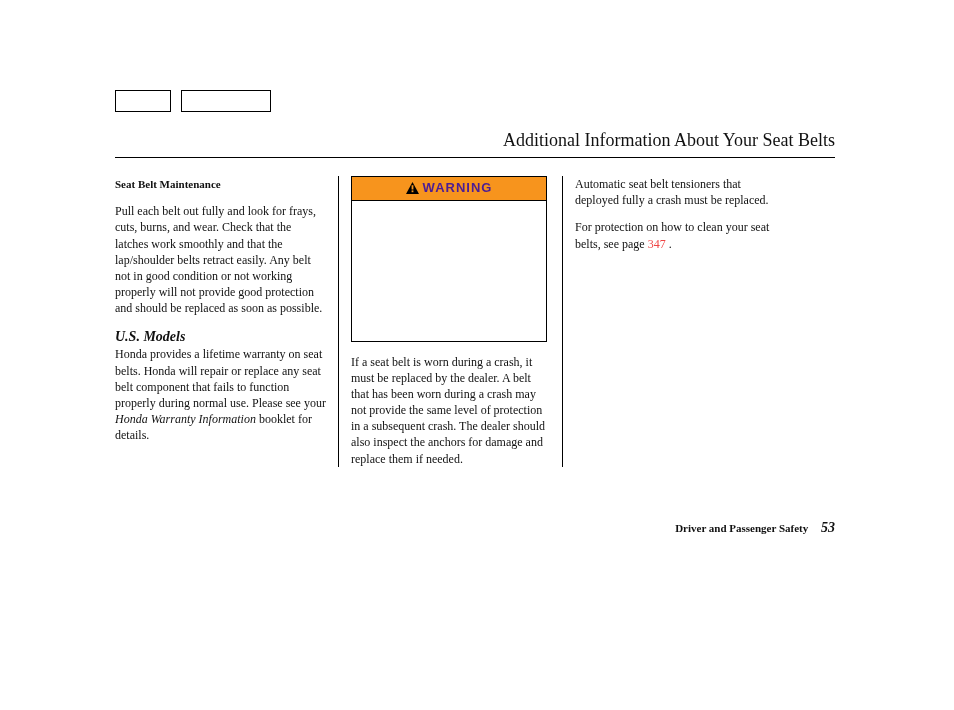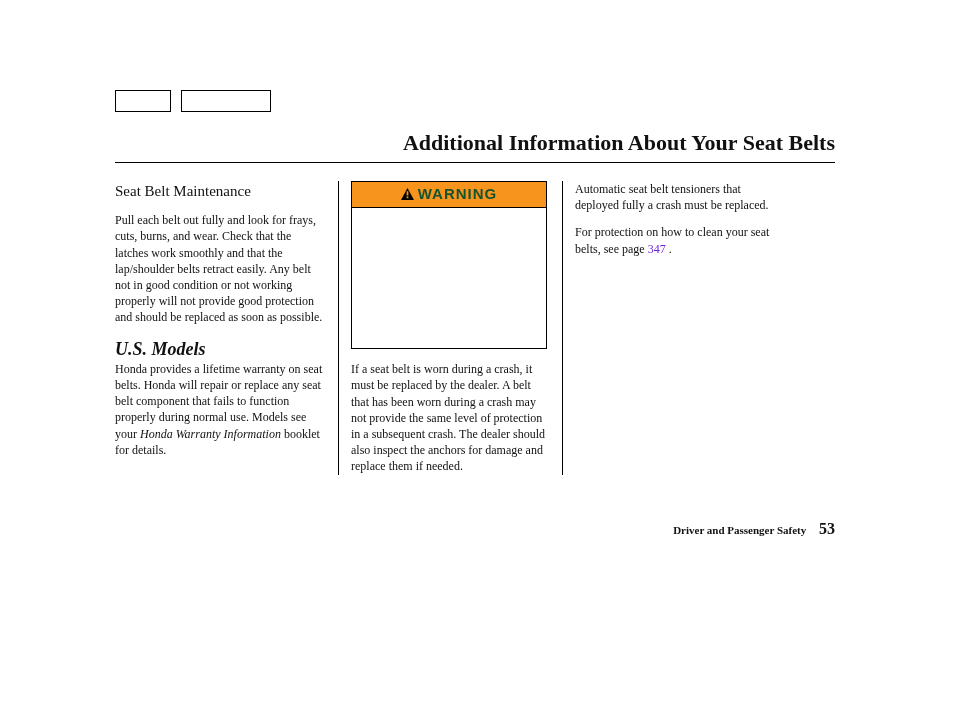--- a/index.html
+++ b/index.html
@@ -23,87 +23,87 @@
     margin-bottom: 18px;
   }
   .nav-box {
     border: 1px solid #000;
     height: 22px;
     background: #fff;
   }
   .nav-box.small { width: 56px; }
   .nav-box.large { width: 90px; }
   .page-title {
-    font-size: 22px;
-    font-weight: bold;
+    font-size: 18px;
+    font-weight: normal;
     text-align: right;
     padding-bottom: 6px;
     border-bottom: 1px solid #000;
     margin-bottom: 18px;
   }
   .columns {
     display: flex;
     gap: 0;
   }
   .col {
     padding: 0 12px;
     font-size: 12px;
     line-height: 1.35;
   }
   .col1 { width: 224px; padding-left: 0; border-right: 1px solid #000; }
   .col2 { width: 224px; border-right: 1px solid #000; }
   .col3 { width: 224px; padding-right: 0; }
   .subhead {
-    font-weight: normal;
-    font-size: 15px;
+    font-weight: bold;
+    font-size: 11px;
   }
   .subsub {
     font-weight: bold;
     font-style: italic;
-    font-size: 18px;
+    font-size: 14px;
     margin-top: 10px;
   }
   .para { margin-bottom: 11px; }
   .para:last-child { margin-bottom: 0; }
   .italic { font-style: italic; font-family: Liberation Serif, serif; }
   .warning-box {
     border: 1px solid #000;
     width: 196px;
     margin: 0 0 12px 0;
   }
   .warning-header {
     background: #f7941d;
     text-align: center;
     font-family: Arial, Helvetica, sans-serif;
     font-weight: bold;
-    font-size: 15px;
+    font-size: 13px;
     letter-spacing: 1px;
     padding: 2px 0 3px 0;
     display: flex;
     align-items: center;
     justify-content: center;
     gap: 4px;
     border-bottom: 1px solid #000;
-    color: #14532d;
+    color: #4c1d95;
   }
   .warning-header svg { display: inline-block; }
   .warning-body {
     height: 140px;
   }
-  .link { color: #6d28d9; }
+  .link { color: #ef4444; }
   .footer {
     position: absolute;
     right: 0;
     top: 430px;
     width: 720px;
     text-align: right;
     font-size: 11px;
   }
   .footer .section { font-weight: bold; }
-  .footer .pagenum { font-weight: bold; font-size: 16px; margin-left: 10px; }
+  .footer .pagenum { font-weight: bold; font-size: 14px; margin-left: 10px; font-style: italic; }
 </style>
 </head>
 <body>
 
 <div class="page">
   <div class="nav-boxes">
     <div class="nav-box small"></div>
     <div class="nav-box large"></div>
   </div>
 
@@ -111,21 +111,21 @@
 
   <div class="columns">
 
     <div class="col col1">
       <div class="para">
         <span class="subhead">Seat Belt Maintenance</span><br>
       </div>
       <div class="para">Pull each belt out fully and look for frays, cuts, burns, and wear. Check that the latches work smoothly and that the lap/shoulder belts retract easily. Any belt not in good condition or not working properly will not provide good protection and should be replaced as soon as possible.</div>
       <div class="subsub">U.S. Models</div>
       <div class="para">
-        <span>Honda provides a lifetime warranty on seat belts. Honda will repair or replace any seat belt component that fails to function properly during normal use. Models see your </span><span class="italic">Honda Warranty Information</span><span> booklet for details.</span>
+        <span>Honda provides a lifetime warranty on seat belts. Honda will repair or replace any seat belt component that fails to function properly during normal use. Please see your </span><span class="italic">Honda Warranty Information</span><span> booklet for details.</span>
       </div>
     </div>
 
     <div class="col col2">
       <div class="warning-box">
         <div class="warning-header">
           <svg width="13" height="12" viewBox="0 0 13 12">
             <polygon points="6.5,0 13,12 0,12" fill="#000"></polygon>
             <rect x="5.6" y="3.2" width="1.8" height="4.3" fill="#f7941d"></rect>
             <rect x="5.6" y="8.4" width="1.8" height="1.8" fill="#f7941d"></rect>

